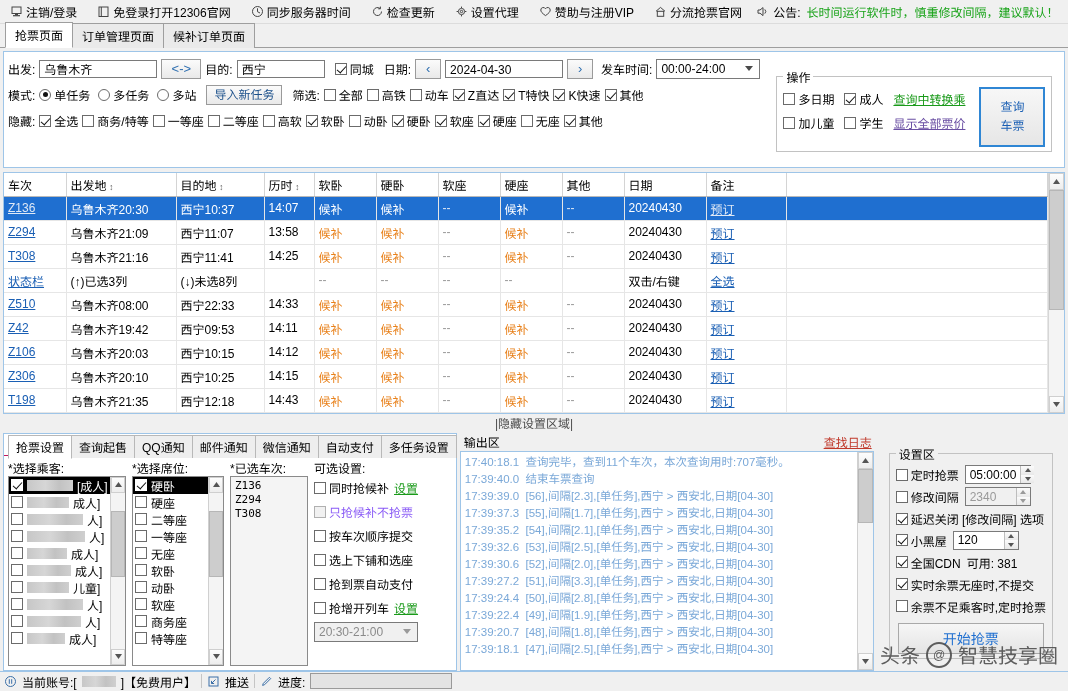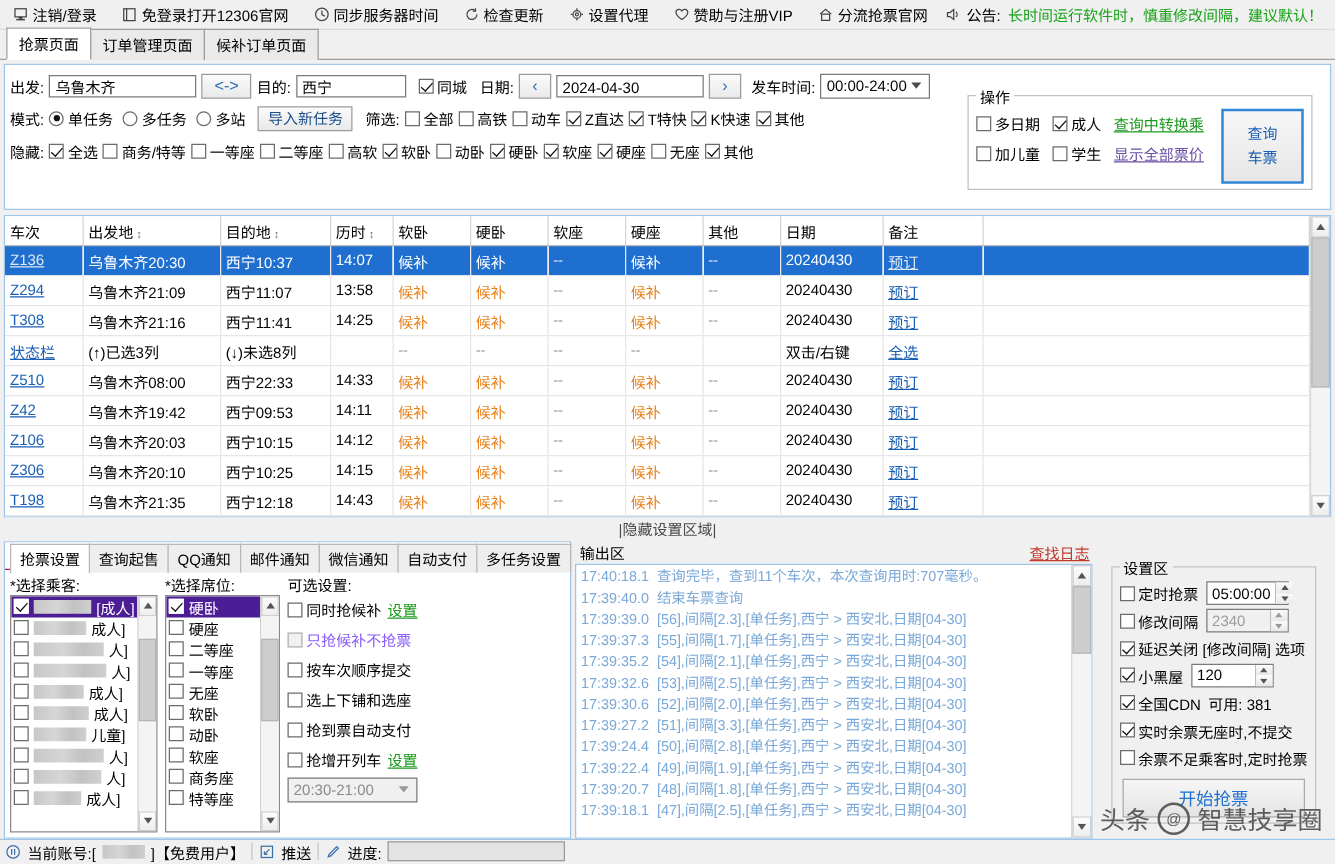--- a/index.html
+++ b/index.html
@@ -87,21 +87,21 @@
   .stabrow{display:flex;align-items:flex-start;height:21px;padding-left:4px;border-bottom:1px solid #be185d;background:#fff;}
   .stab{padding:2px 7px 3px;border:1px solid #b8b8b8;border-bottom:none;background:#eeeeee;margin-right:-1px;position:relative;top:1px;white-space:nowrap;cursor:default;}
   .stab.active{background:#fff;border-bottom:1px solid #fff;z-index:2;}
 
   .cols{display:flex;padding:3px 4px 4px;gap:6px;flex:1 1 auto;min-height:0;border-radius:16px;}
   .col{display:flex;flex-direction:column;min-height:0;}
   .colttl{height:17px;white-space:nowrap;}
   .listbox{border:1px solid #8a8a8a;background:#fff;flex:1 1 auto;display:flex;min-height:0;overflow:hidden;}
   .listitems{flex:1 1 auto;overflow:hidden;}
   .li{height:17px;display:flex;align-items:center;gap:4px;padding:0 2px;white-space:nowrap;}
-  .li.hl{background:#4c1d95;color:#fff;}
+  .li.hl{background:#000000;color:#fff;}
   .li.hl .box{border-color:#fff;}
   .vsb{flex:0 0 14px;background:#f0f0f0;border-left:1px solid #d0d0d0;display:flex;flex-direction:column;}
   .vsb .sbtn{height:14px;}
   .blurname{display:inline-block;height:11px;background:linear-gradient(90deg,#c7c7c7,#d6d6d6 40%,#c2c2c2 70%,#cfcfcf);filter:blur(0.6px);vertical-align:middle;}
 
   .tlist{border:1px solid #8a8a8a;background:#f4f4f4;flex:1 1 auto;padding:2px 4px;font-family:"DejaVu Sans Mono","Liberation Mono",monospace;font-size:11px;line-height:14px;min-height:0;overflow:hidden;}
   .optlist{display:flex;flex-direction:column;gap:0;}
   .optrow{height:24px;display:flex;align-items:center;gap:5px;white-space:nowrap;}
 
   
@@ -241,21 +241,21 @@
         <span class="tin" style="width:88px;">西宁</span>
         <span class="cb" style="margin-left:6px;">
           <span class="box on"></span>
           <span>同城</span>
         </span>
         <span class="lbl" style="margin-left:6px;">日期:</span>
         <span class="arrowbtn">‹</span>
         <span class="tin" style="width:118px;">2024-04-30</span>
         <span class="arrowbtn">›</span>
         <span class="lbl" style="margin-left:4px;">发车时间:</span>
-        <span class="selbox" style="width:88px;justify-content:flex-end;">
+        <span class="selbox" style="width:104px;justify-content:flex-end;">
           <span class="cap">00:00-24:00</span>
           <span class="caretd"></span>
         </span>
       </div>
 
       <div class="qrow">
         <span class="lbl">模式:</span>
         <span class="cb">
           <span class="rd on"></span>
           <span>单任务</span>
@@ -714,20 +714,28 @@
                 </div>
               <div class="sbtn">
                   <svg width="7" height="5" viewBox="0 0 7 5">
                     <path d="M3.5 5 0 0h7z" fill="#555"></path>
                   </svg>
                 </div>
             </div>
           </div>
         </div>
 
+        <div class="col" style="flex:0 0 78px;">
+          <div class="colttl">*已选车次:</div>
+          <div class="tlist">
+            <div>Z136</div>
+            <div>Z294</div>
+            <div>T308</div>
+          </div>
+        </div>
 
         <div class="col" style="flex:1 1 auto;">
           <div class="colttl">可选设置:</div>
           <div class="optlist">
             <div class="optrow">
               <span class="cb">
                   <span class="box"></span>
                   <span>同时抢候补</span>
                 </span>
               <span class="lnkgreen">设置</span>

